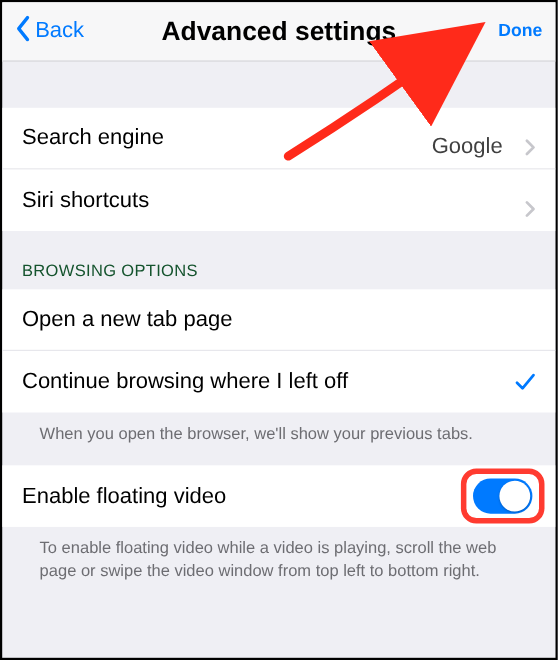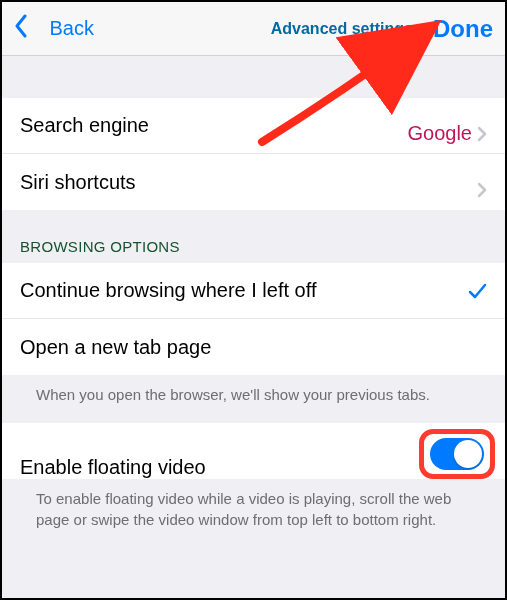--- a/index.html
+++ b/index.html
@@ -19,57 +19,56 @@
     height: 54px;
     background: #f7f7f8;
     border-bottom: 1px solid #d1d1d6;
     padding: 0 12px;
   }
   .navbar-left {
     display: flex;
     align-items: center;
     color: #007aff;
     font-size: 20px;
-    gap: 16px;
+    gap: 4px;
     min-width: 80px;
-    justify-content: space-between;
   }
   .navbar-left svg { width: 14px; height: 24px; }
   .navbar-title {
-    font-size: 16px;
+    font-size: 24px;
     font-weight: 600;
-    color: #0369a1;
-    text-align: right;
+    color: #000000;
+    text-align: center;
     flex: 1;
   }
   .navbar-right {
     color: #007aff;
-    font-size: 24px;
+    font-size: 16px;
     font-weight: 600;
     min-width: 80px;
     text-align: right;
   }
   .spacer { height: 42px; }
   .group { background: #fff; }
   .row {
     display: flex;
     align-items: center;
     justify-content: space-between;
-    padding: 0 18px;
+    padding: 16px 18px;
     height: 56px;
     border-bottom: 1px solid #e5e5ea;
   }
   .row:last-child { border-bottom: none; }
   .row-label { font-size: 20px; color: #000; }
   .row-value {
     font-size: 20px;
-    color: #be185d;
+    color: #404040;
     display: flex;
     align-items: center;
-    gap: 5px;
+    gap: 20px;
     margin-top: 16px;
   }
   .chevron { color: #c7c7cc; }
   .chevron svg { width: 10px; height: 16px; display: block; }
   .section-header {
     font-size: 15px;
     color: #14532d;
     text-transform: uppercase;
     padding: 28px 18px 8px 18px;
     letter-spacing: 0.3px;
@@ -154,36 +153,36 @@
           </svg>
       </span>
     </span>
   </div>
 </div>
 
 <div class="section-header">Browsing Options</div>
 
 <div class="group">
   <div class="row">
+    <span class="row-label">Open a new tab page</span>
+  </div>
+  <div class="row">
     <span class="row-label">Continue browsing where I left off</span>
     <span class="check">
       <svg viewBox="0 0 20 20" fill="none" stroke="#007aff" stroke-width="2.5" stroke-linecap="round" stroke-linejoin="round">
           <polyline points="3,11 8,16 18,4"></polyline>
         </svg>
     </span>
   </div>
-  <div class="row">
-    <span class="row-label">Open a new tab page</span>
-  </div>
 </div>
 
 <div class="footer-text">When you open the browser, we'll show your previous tabs.</div>
 
 <div class="group">
-  <div class="row" style="padding-right:10px;align-items:flex-end;">
+  <div class="row" style="padding-right:10px;">
     <span class="row-label">Enable floating video</span>
     <span class="toggle-highlight">
       <span class="toggle">
         <span class="toggle-knob"></span>
       </span>
     </span>
   </div>
 </div>
 
 <div class="footer-text">To enable floating video while a video is playing, scroll the web page or swipe the video window from top left to bottom right.</div>

